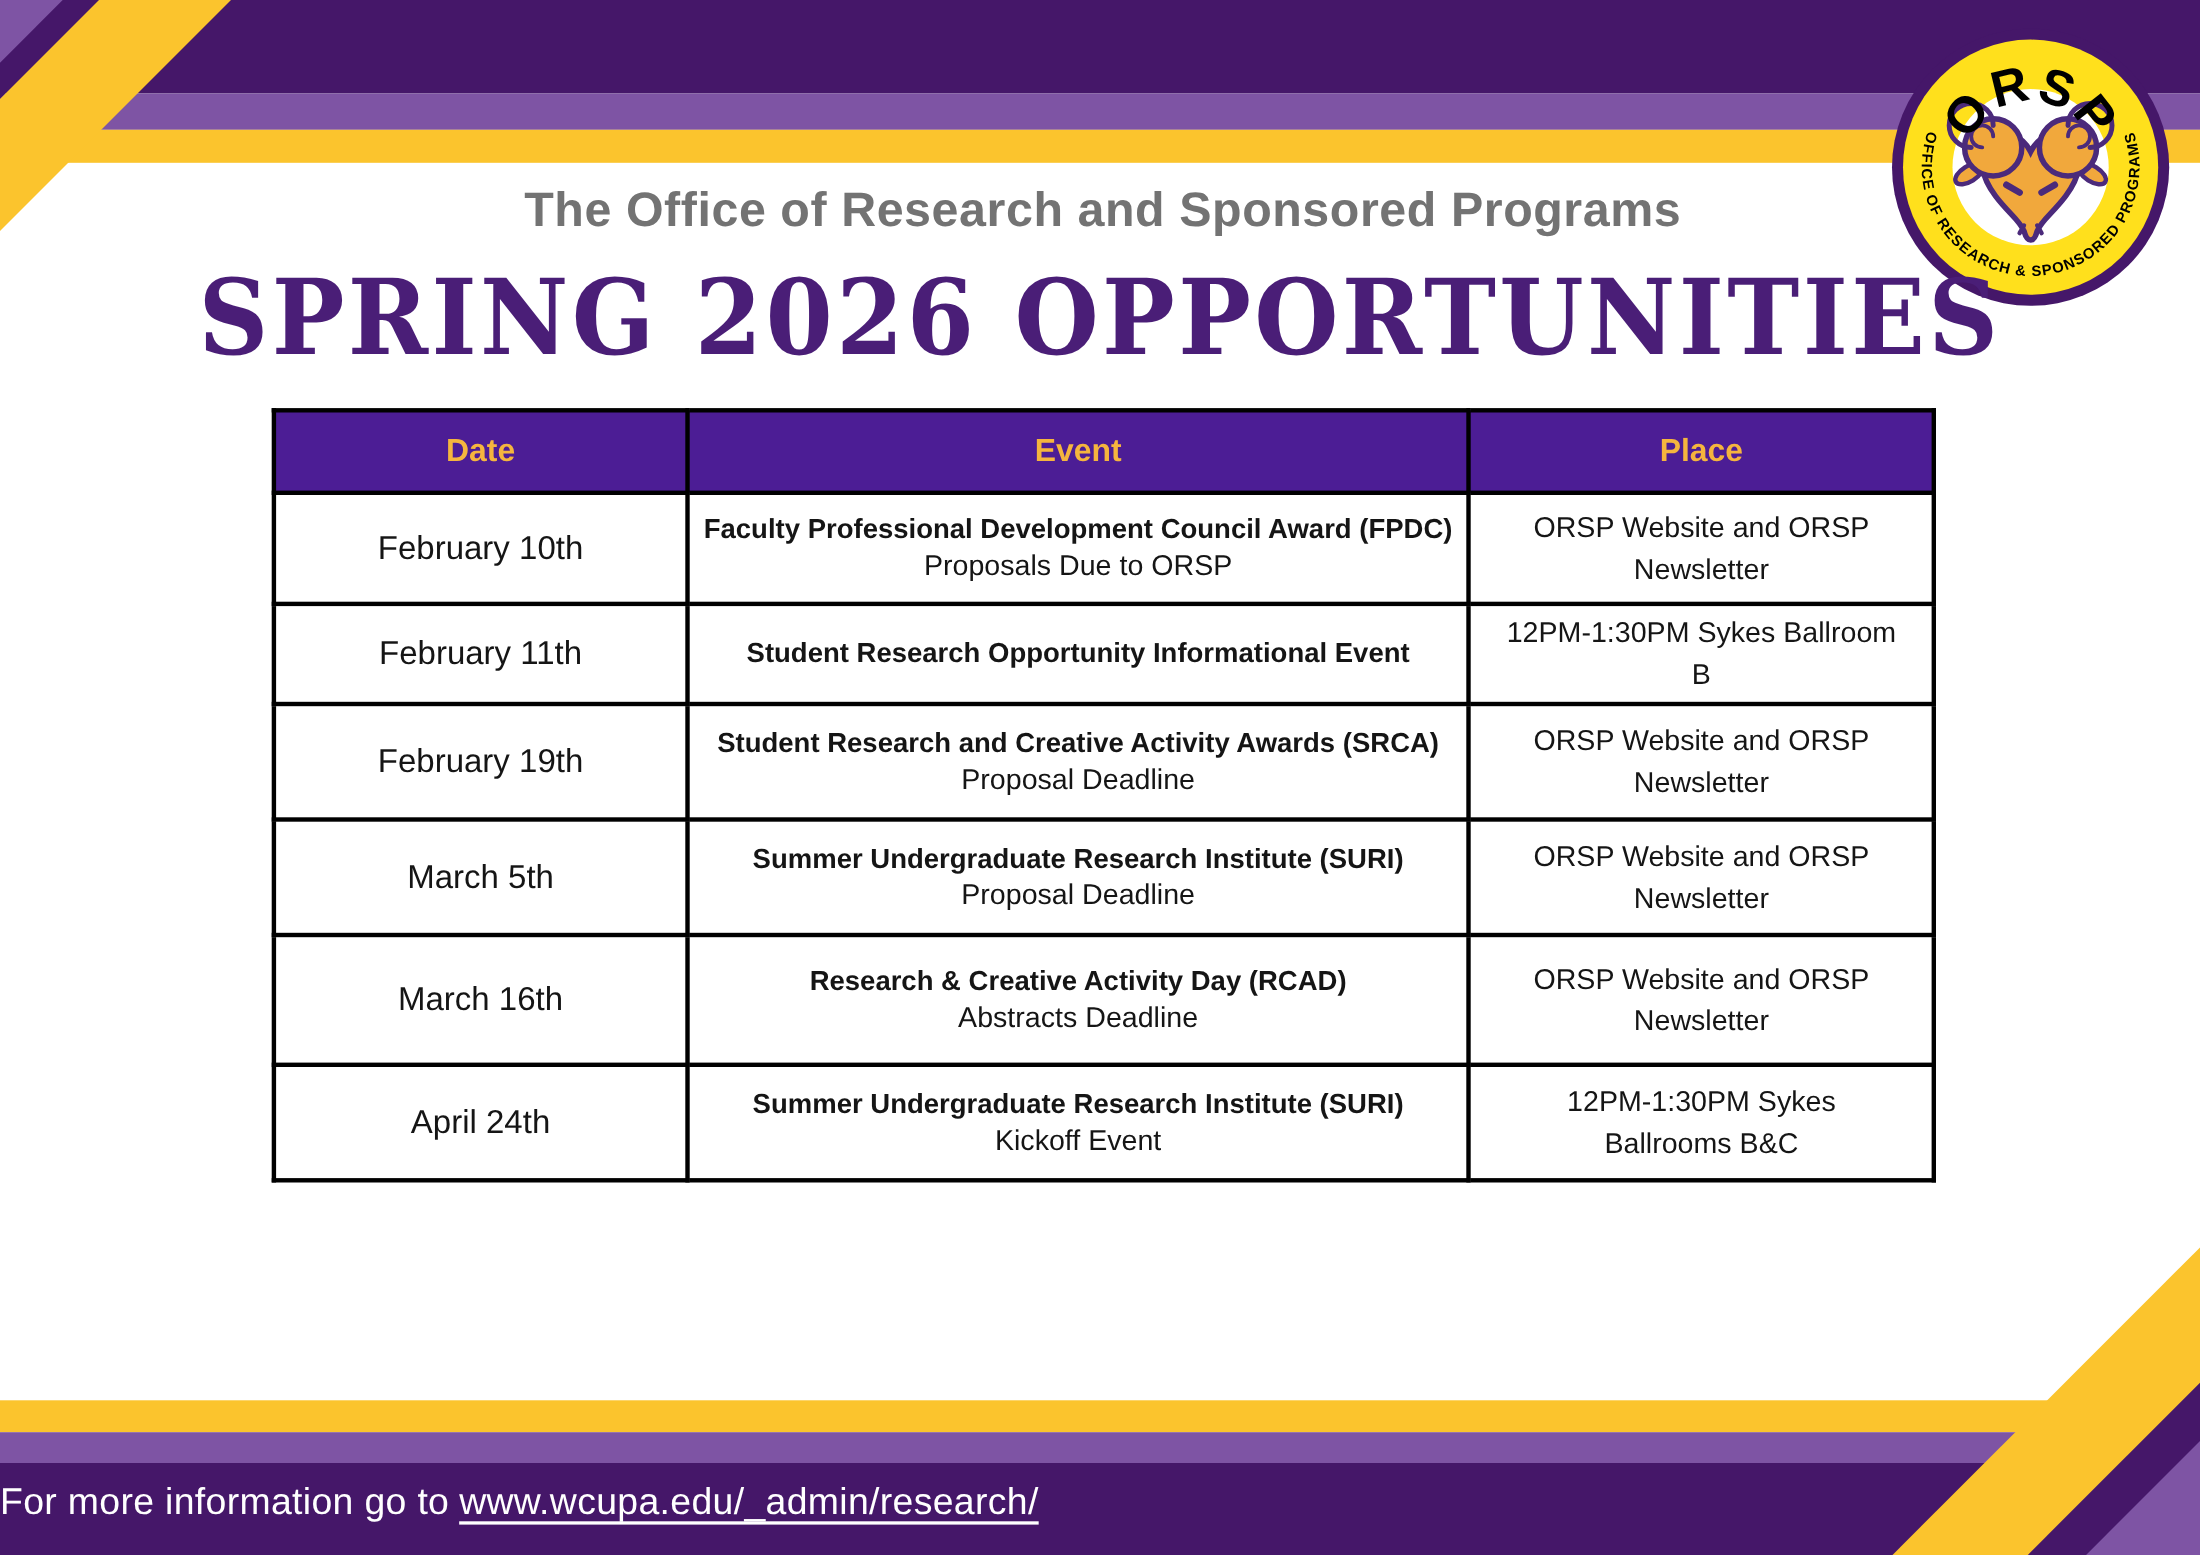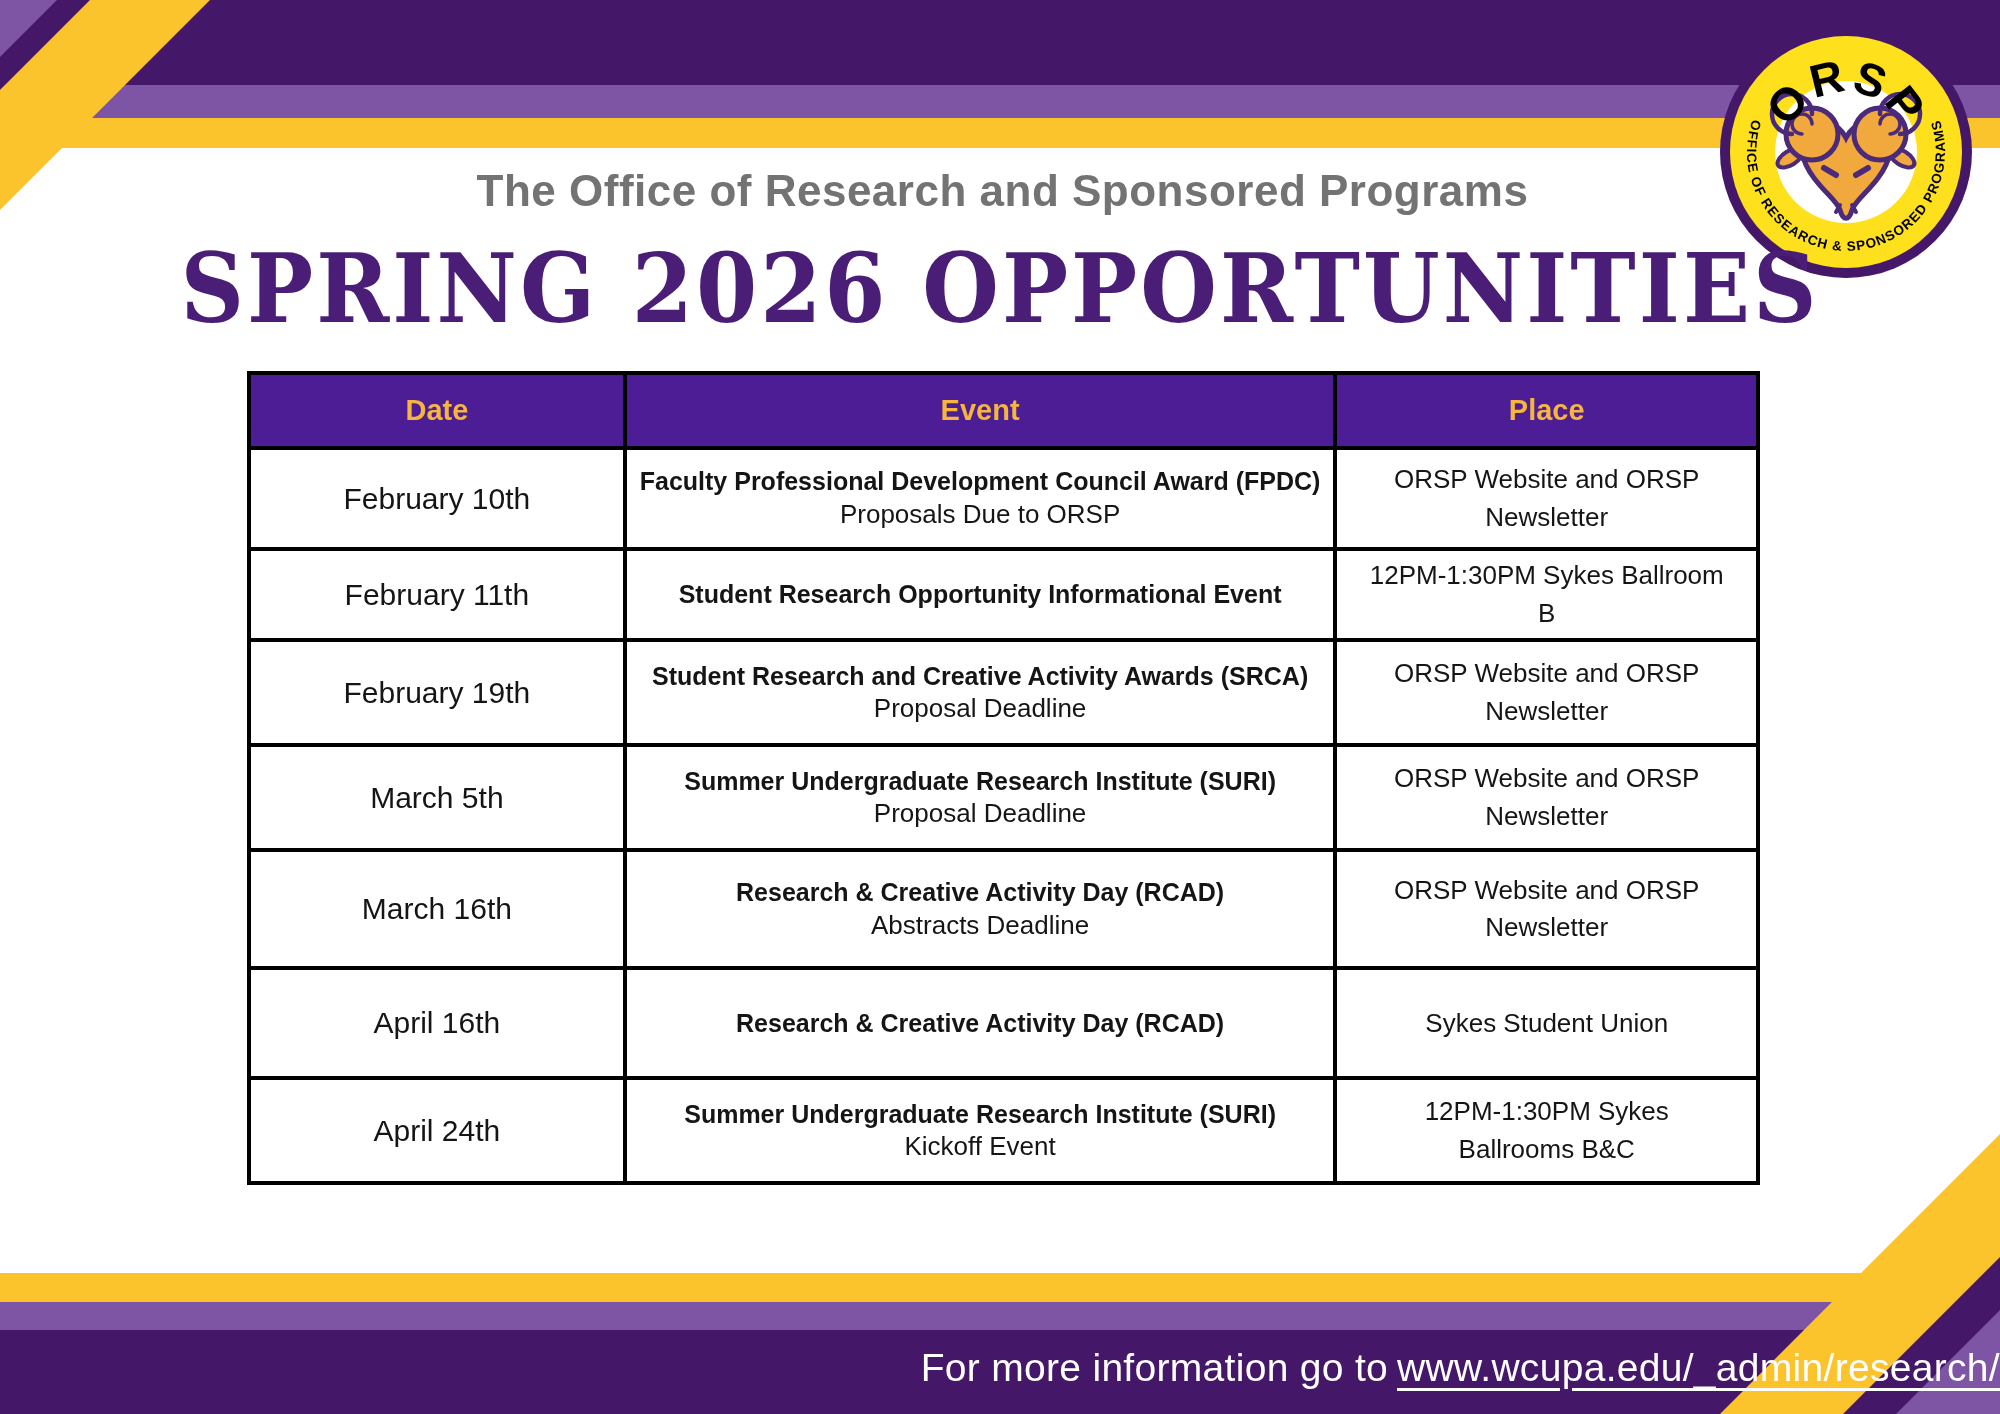--- a/index.html
+++ b/index.html
@@ -33,22 +33,22 @@
   .sched-table td {
     text-align:center; vertical-align:middle; color:#151515; background:#fff;
     padding:6px 10px;
   }
   .cell-date { font-size:30px; }
   .event-title { font-weight:bold; font-size:25px; line-height:1.3; }
   .event-detail { font-size:26px; line-height:1.3; }
   .cell-place { font-size:26px; line-height:1.45; padding:6px 30px !important; }
 
   .footer-bar {
-    position:absolute; top:1346px; left:0; width:2000px; text-align:right;
-    color:#ffffff; font-size:39px; letter-spacing:0.3px;
+    position:absolute; top:1346px; left:0; width:2000px; text-align:left;
+    color:#ffffff; font-size:34px; letter-spacing:0.3px;
   }
   .footer-link {
     text-decoration:underline; text-underline-offset:7px; color:#ffffff;
     margin-left:9px; cursor:pointer;
   }
 
   .badge-svg { position:absolute; left:1710px; top:16px; width:272px; height:272px; }
   .badge-acronym {
     font-family:"Liberation Sans", sans-serif; font-weight:bold;
     font-size:46px; letter-spacing:3px; fill:#000;
@@ -166,28 +166,20 @@
       <td class="cell-place">ORSP Website and ORSP Newsletter</td>
     </tr>
     <tr style="height:118px">
       <td class="cell-date">March 16th</td>
       <td>
         <div class="event-title">Research &amp; Creative Activity Day (RCAD)</div>
         <div class="event-detail">Abstracts Deadline</div>
       </td>
       <td class="cell-place">ORSP Website and ORSP Newsletter</td>
     </tr>
-    <tr style="height:110px">
-      <td class="cell-date">April 16th</td>
-      <td>
-        <div class="event-title">Research &amp; Creative Activity Day (RCAD)</div>
-        <div class="event-detail"></div>
-      </td>
-      <td class="cell-place">Sykes Student Union</td>
-    </tr>
     <tr style="height:105px">
       <td class="cell-date">April 24th</td>
       <td>
         <div class="event-title">Summer Undergraduate Research Institute (SURI)</div>
         <div class="event-detail">Kickoff Event</div>
       </td>
       <td class="cell-place">12PM-1:30PM Sykes Ballrooms B&amp;C</td>
     </tr>
   </tbody>
 </table>

